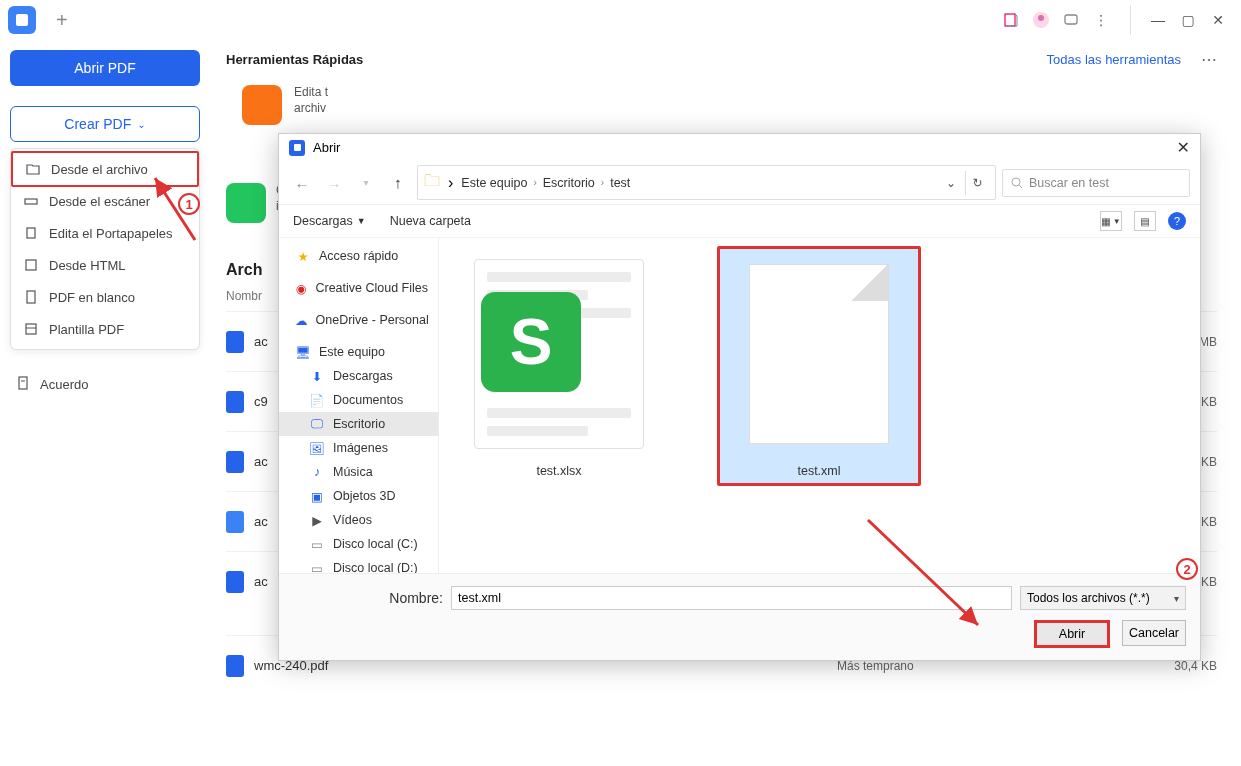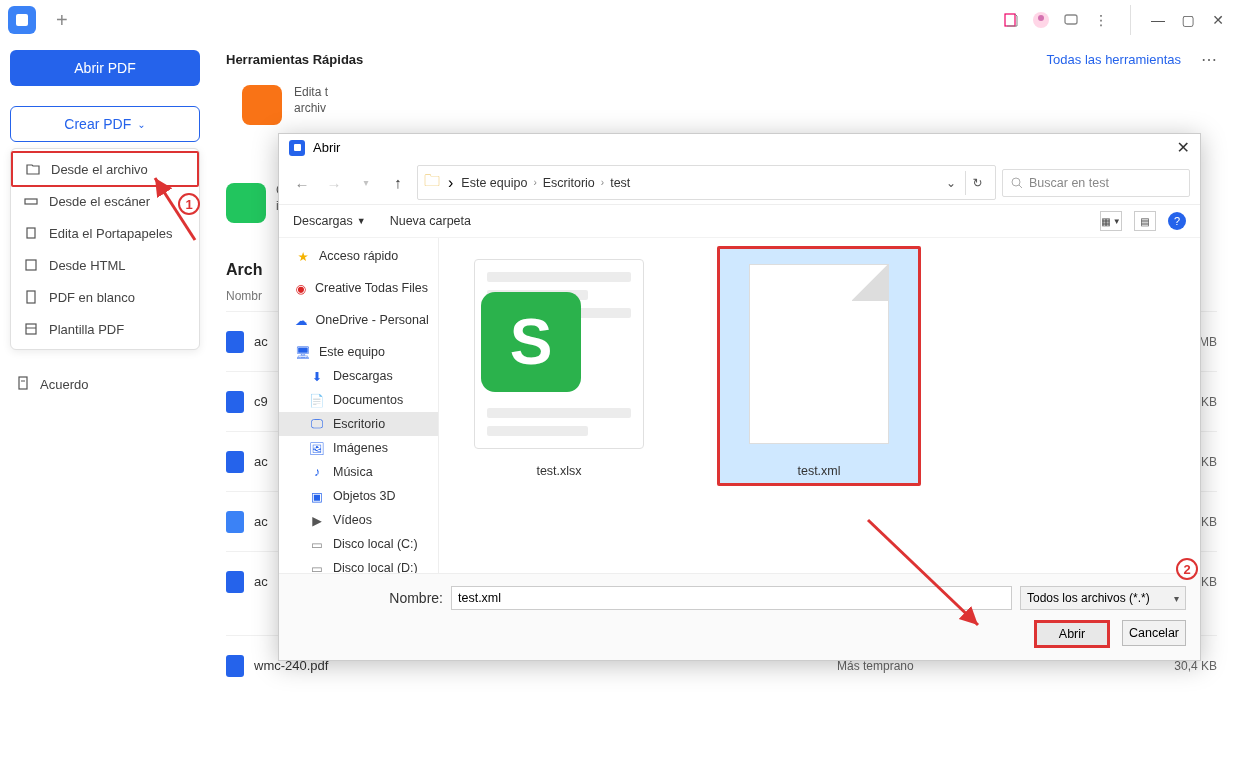--- a/index.html
+++ b/index.html
@@ -362,21 +362,21 @@
 
   <div class="dlg-body">
     <div class="dlg-tree">
       <div class="tree-item">
           <span class="ti-ic" style="color:#f5b301;">★</span>
           <span>Acceso rápido</span>
         </div>
       <div style="height:8px;"></div>
       <div class="tree-item">
           <span class="ti-ic" style="color:#dc2626;">◉</span>
-          <span>Creative Todas Files</span>
+          <span>Creative Cloud Files</span>
         </div>
       <div style="height:8px;"></div>
       <div class="tree-item">
           <span class="ti-ic" style="color:#2563eb;">☁</span>
           <span>OneDrive - Personal</span>
         </div>
       <div style="height:8px;"></div>
       <div class="tree-item">
           <span class="ti-ic" style="color:#2563eb;">🖥</span>
           <span>Este equipo</span>

